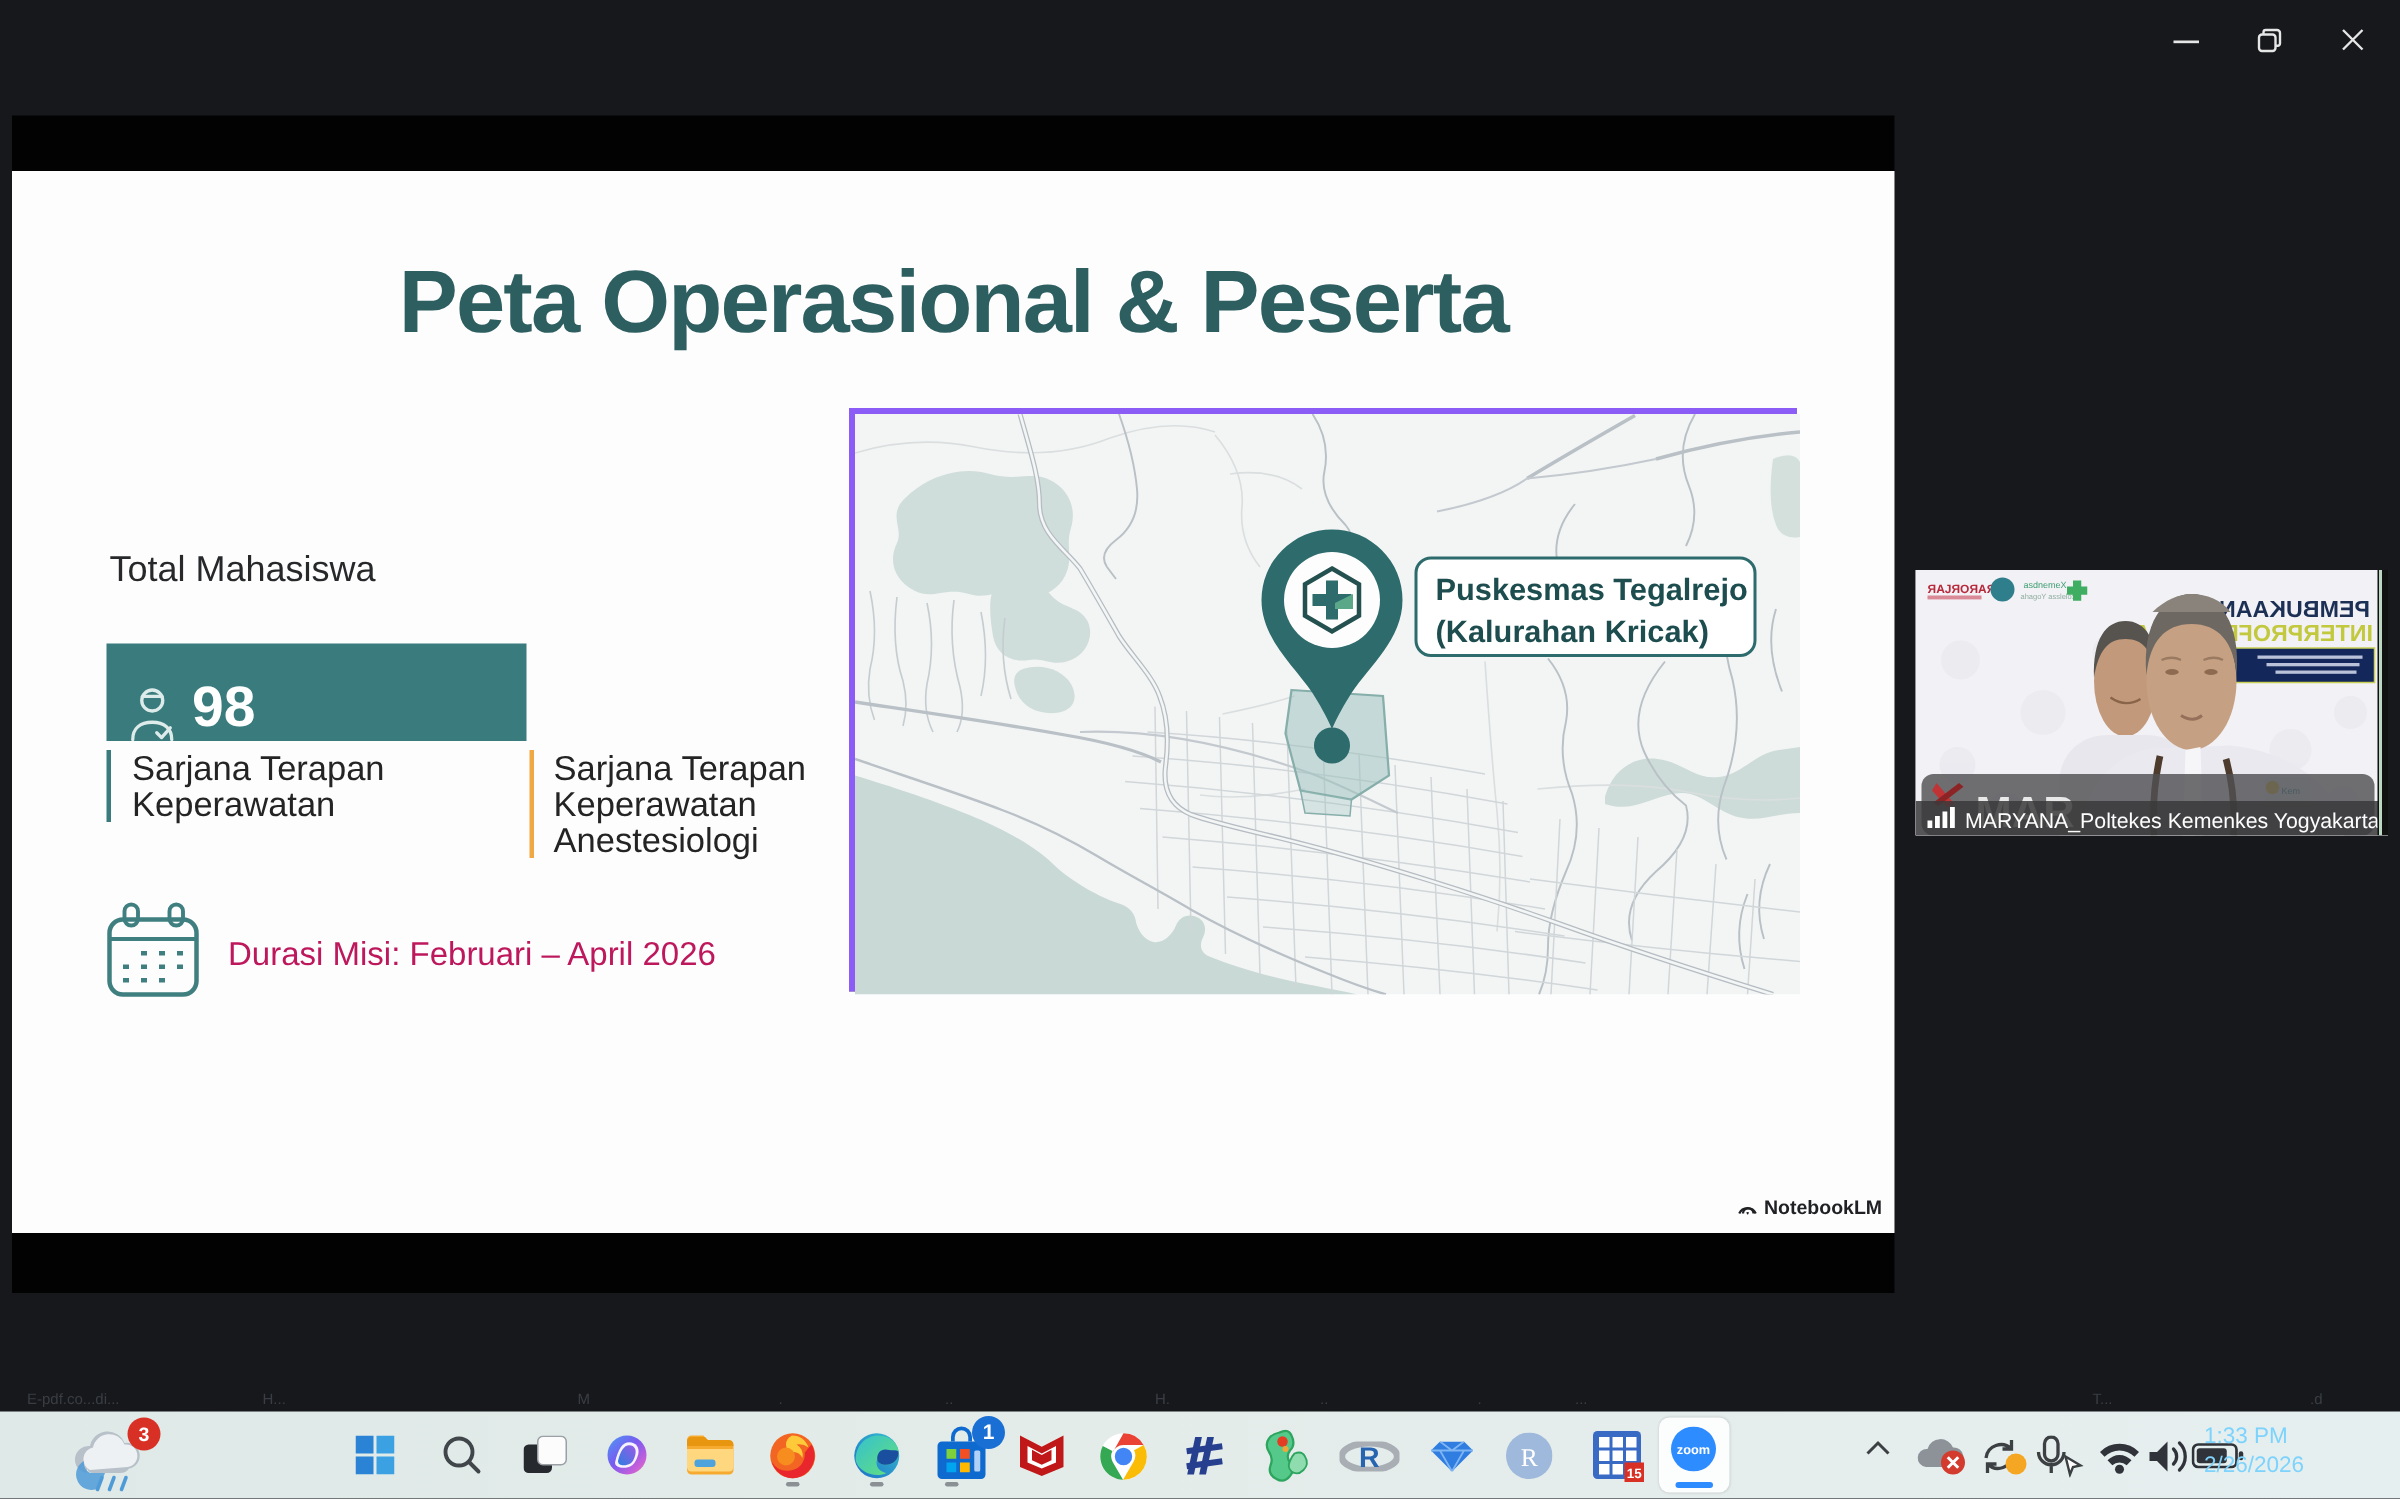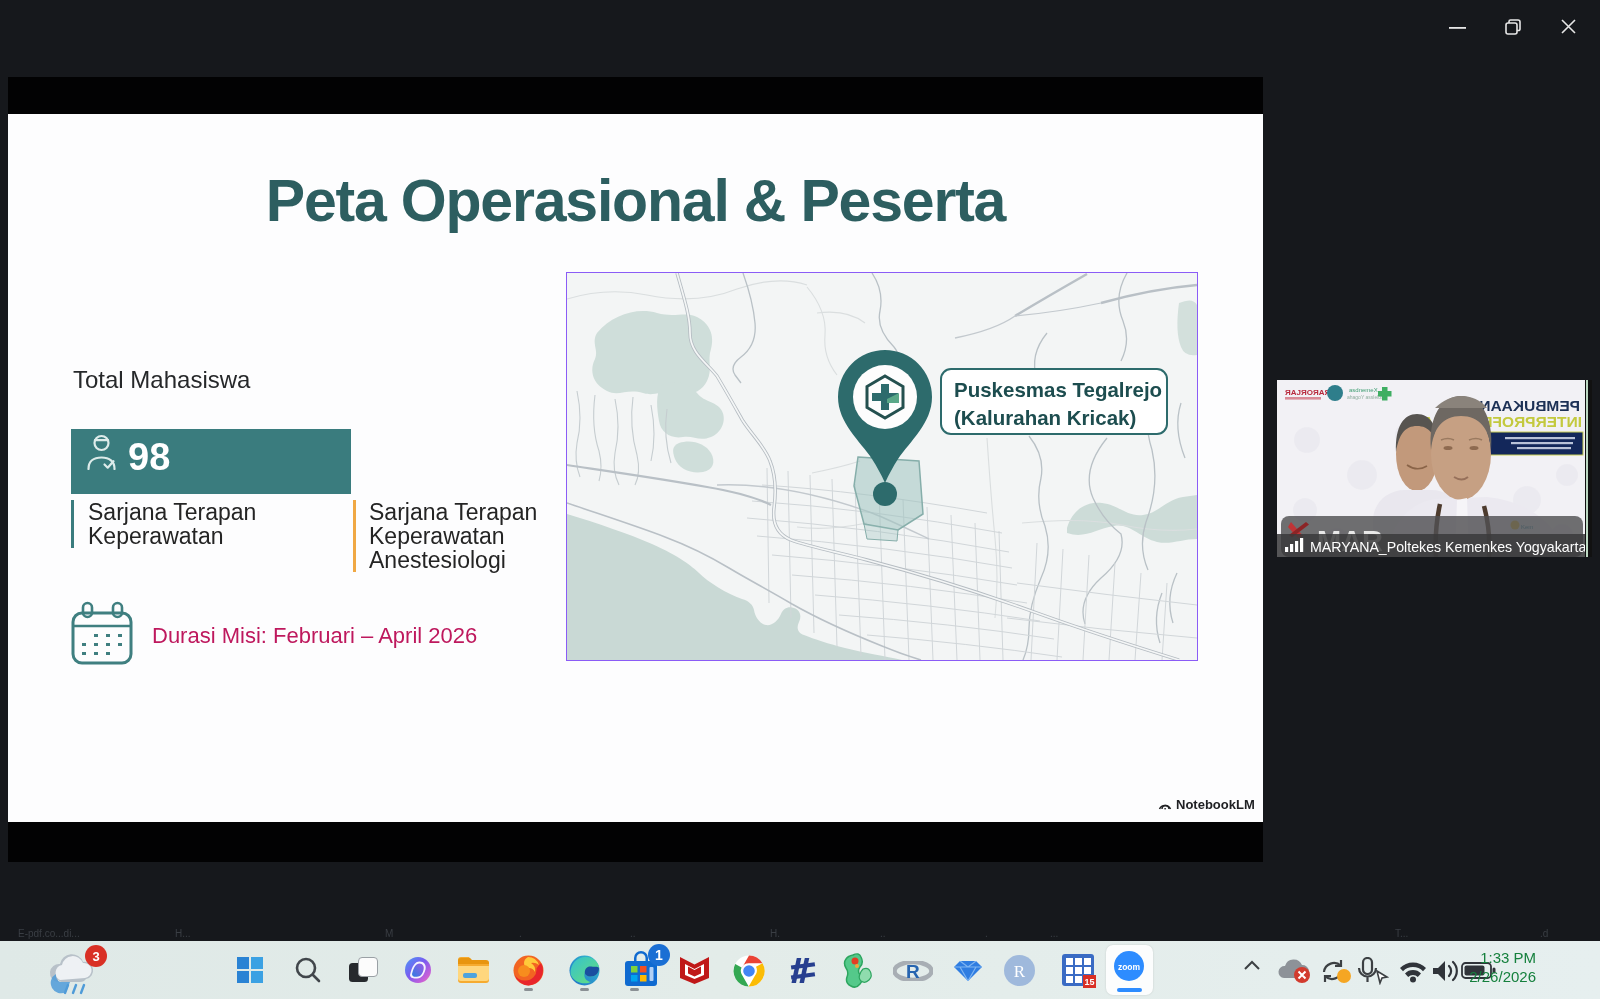--- a/index.html
+++ b/index.html
@@ -3,36 +3,36 @@
 *{margin:0;padding:0;box-sizing:border-box}
 html,body{width:1600px;height:999px;overflow:hidden;background:#16181c;font-family:"Liberation Sans",sans-serif}
 .abs{position:absolute}
 #stage{position:relative;width:1564px;height:999px}
 
 #share{position:absolute;left:8px;top:77px;width:1255px;height:785px;background:#020203}
 #slide{position:absolute;left:0;top:37px;width:1255px;height:708px;background:#fdfdfe}
 #title{position:absolute;left:0;top:53px;width:1255px;text-align:center;font-size:59px;font-weight:bold;color:#2d5e60;letter-spacing:-1.2px}
 #n156{position:absolute;left:60px;top:148px;font-size:97px;font-weight:bold;color:#2d5e60;letter-spacing:2px}
 #totmhs{position:absolute;left:65px;top:252px;font-size:24px;color:#26282a}
-#boxteal{position:absolute;left:63px;top:315px;width:280px;height:65px;background:#3a7c7e;display:flex;align-items:flex-start}
+#boxteal{position:absolute;left:63px;top:315px;width:280px;height:65px;background:#3a7c7e;display:flex;align-items:flex-end}
 #boxor{position:absolute;left:345px;top:315px;width:170px;height:65px;background:#f0a844;display:flex;align-items:center}
 .bignum{font-size:38px;font-weight:bold}
 #subteal{position:absolute;left:63px;top:386px;width:270px;border-left:3px solid #3a7c7e;padding-left:14px;font-size:23px;line-height:24px;color:#242424}
 #subor{position:absolute;left:345px;top:386px;width:220px;border-left:3px solid #f0a844;padding-left:13px;font-size:23px;line-height:24px;color:#242424}
 #durasi{position:absolute;left:144px;top:509px;font-size:22px;color:#be185d}
 #quote{position:absolute;left:61px;top:586px;width:1132px;height:79px;background:#edf0f6;border-radius:10px;display:flex;align-items:center;justify-content:center}
 #quote div{font-size:24px;font-style:italic;color:#2c4b53;font-weight:500;white-space:nowrap}
 #nblm{position:absolute;left:1150px;top:683px;font-size:13px;color:#202124;font-weight:bold;display:flex;align-items:center;gap:4px}
-#mapwrap{position:absolute;left:558px;top:158px;width:632px;height:389px;border:1px solid #8b5cf6;background:#737373}
+#mapwrap{position:absolute;left:558px;top:158px;width:632px;height:389px;border:4px solid #8b5cf6;background:#737373}
 
 #video{position:absolute;left:1277px;top:380px;width:315px;height:177px;background:#efeef3;overflow:hidden}
 
 #taskbar{position:absolute;left:0;top:941px;width:1600px;height:58px;background:linear-gradient(90deg,#dfe9e7 0%,#e3ece9 45%,#e6efef 100%)}
 .dash{position:absolute;top:47px;width:9px;height:3px;border-radius:2px;background:#8a9094}
-#clock{position:absolute;right:28px;top:948px;text-align:right;font-size:15px;color:#15803d;line-height:19px}
+#clock{position:absolute;right:28px;top:948px;text-align:left;font-size:15px;color:#7dd3fc;line-height:19px}
 </style></head>
 <body>
 <div id="stage">
 
 <svg class="abs" style="left:1443px;top:18px" width="150" height="20" viewBox="0 0 150 20">
 <rect x="6" y="9" width="17" height="1.8" fill="#e6e6e6"></rect>
 <g stroke="#e6e6e6" stroke-width="1.6" fill="none">
 <rect x="63" y="5" width="11" height="11" rx="2"></rect>
 <path d="M66,5 V3.5 a1.5,1.5 0 0 1 1.5,-1.5 H75 a2,2 0 0 1 2,2 V11 a1.5,1.5 0 0 1 -1.5,1.5 H74"></path>
 <path d="M119,2 L132,15 M132,2 L119,15"></path>

